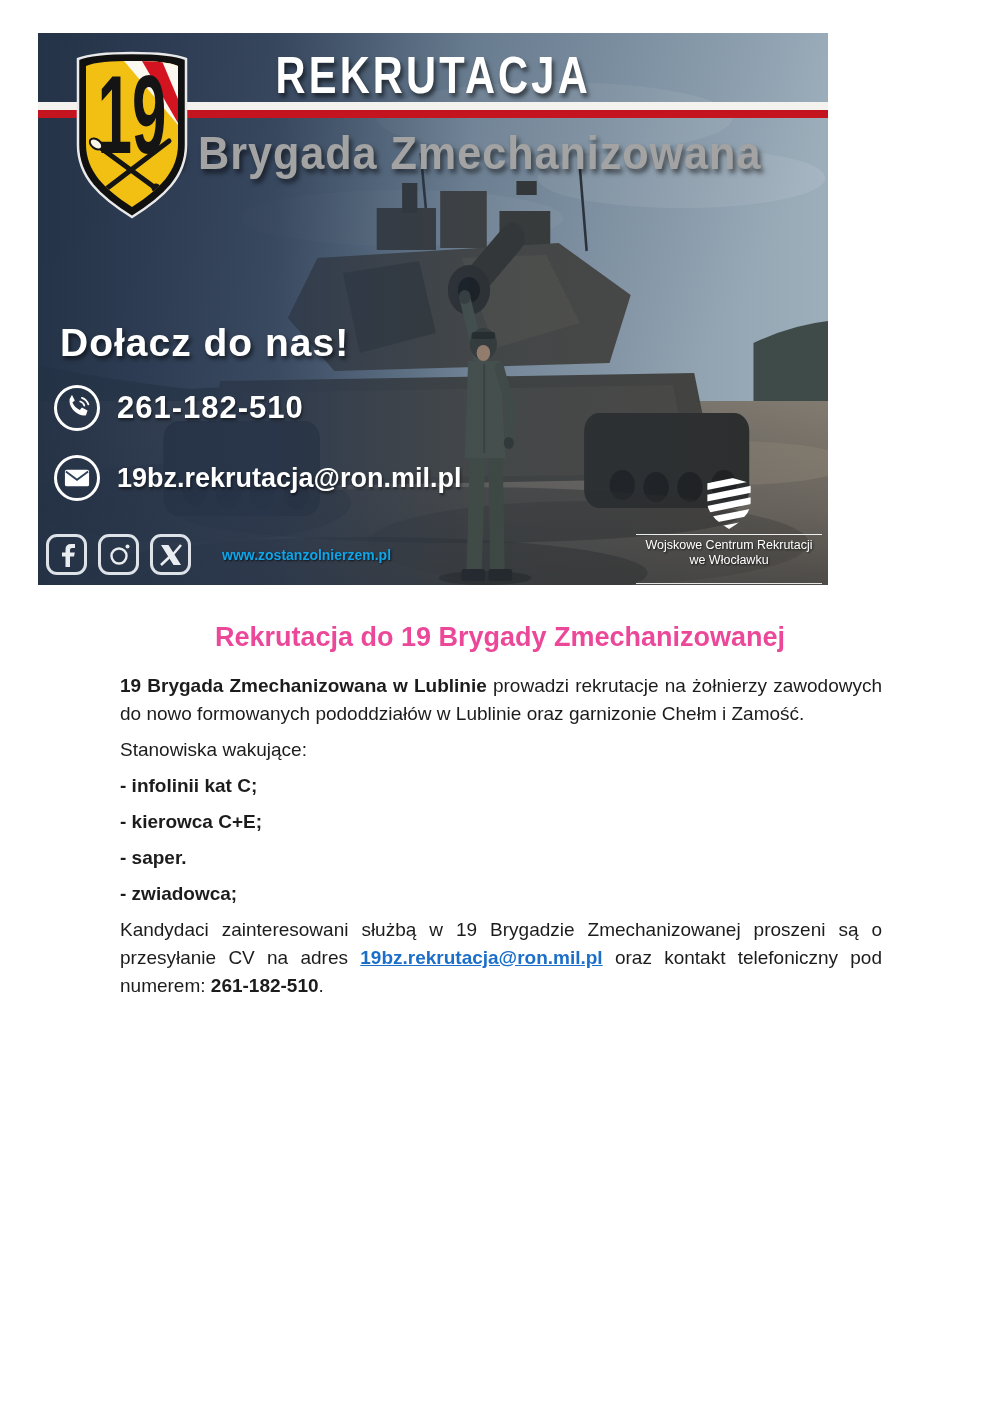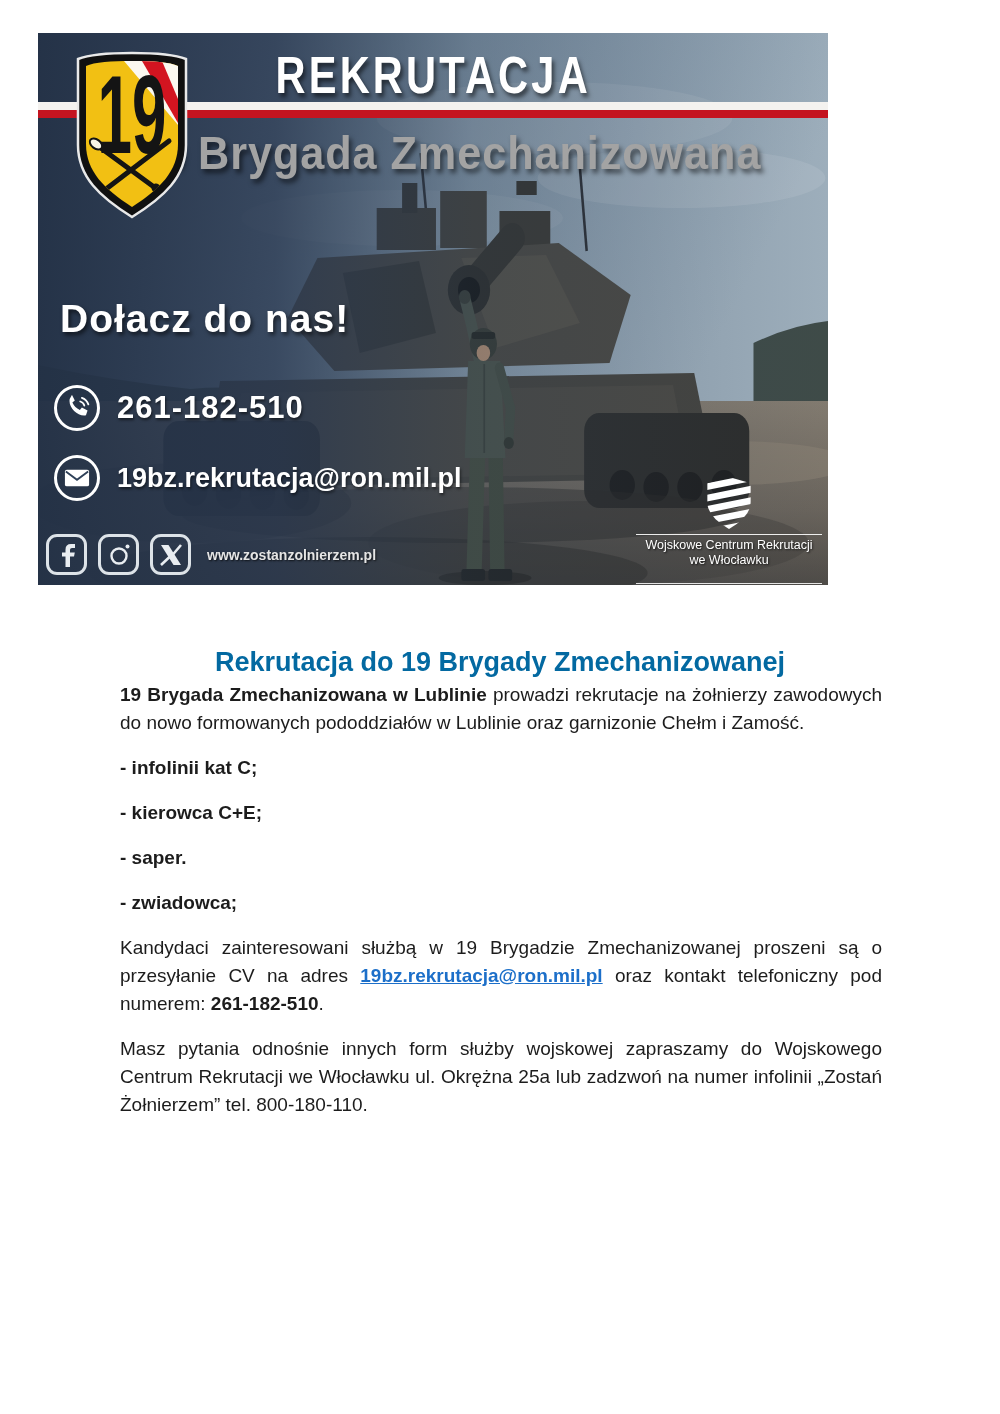--- a/index.html
+++ b/index.html
@@ -14,45 +14,45 @@
   .flag-red{height:8px;background:#c41420;}
   .btitle{position:absolute;top:12px;left:0;right:0;text-align:center;z-index:3;color:#fff;}
   .btitle .stretch{display:inline-block;transform:scaleX(.8);transform-origin:center;
         font-size:52px;font-weight:bold;letter-spacing:4px;
         text-shadow:3px 4px 5px rgba(0,0,0,.55);}
   .bsub{position:absolute;top:84px;left:70px;right:0;text-align:left;z-index:3;color:#a3a3a3;margin-top:8px;}
   .bsub .stretch{display:inline-block;transform:scaleX(.92);transform-origin:center;
         font-size:47px;font-weight:bold;letter-spacing:1px;
         text-shadow:3px 4px 5px rgba(0,0,0,.55);}
   .badge{position:absolute;left:30px;top:16px;width:128px;height:176px;z-index:4;}
-  .join{position:absolute;left:22px;top:264px;z-index:3;color:#fff;font-size:39px;font-weight:bold;
+  .join{position:absolute;left:22px;top:288px;z-index:3;color:#fff;font-size:39px;font-weight:bold;
         letter-spacing:1px;text-shadow:2px 3px 4px rgba(0,0,0,.6);}
   .crow{position:absolute;left:16px;display:flex;align-items:center;gap:17px;color:#fff;z-index:3;
         text-shadow:1px 2px 3px rgba(0,0,0,.55);}
   .crow-phone{top:352px;font-size:31px;font-weight:bold;letter-spacing:1px;}
   .crow-mail{top:422px;font-size:27px;font-weight:bold;}
   .cicon{flex:0 0 auto;width:46px;height:46px;border:3px solid #fff;border-radius:50%;
         display:flex;align-items:center;justify-content:center;box-sizing:border-box;}
   .social{position:absolute;left:8px;top:501px;display:flex;align-items:center;gap:11px;z-index:3;}
   .sq{width:41px;height:41px;border:3px solid #dde3e8;border-radius:11px;box-sizing:border-box;
         display:flex;align-items:center;justify-content:center;}
-  .site{color:#e5e5e5;font-size:14px;font-weight:bold;margin-left:5px;
+  .site{color:#0ea5e9;font-size:14px;font-weight:bold;margin-left:20px;
         text-shadow:1px 1px 2px rgba(0,0,0,.7);}
   .wcr{position:absolute;right:6px;bottom:1px;width:186px;z-index:3;text-align:center;color:#fff;
         border-bottom:1px solid rgba(255,255,255,.85);padding-bottom:15px;}
   .wcr-shield{display:block;margin:0 auto 4px;}
   .wcr-rule{border-top:1px solid rgba(255,255,255,.9);margin:0 0 3px;}
   .wcr-line{font-size:12.5px;line-height:15px;text-shadow:1px 1px 2px rgba(0,0,0,.7);}
 
   
   .doc-heading{position:absolute;top:622px;left:0;width:100%;text-align:center;
-        font-size:27px;font-weight:bold;color:#0369a1;margin-top:25px;}
+        font-size:27px;font-weight:bold;color:#ec4899;}
   .doc{position:absolute;left:120px;top:664px;width:762px;color:#1c1c1c;
         font-size:19px;line-height:28px;text-align:justify;}
-  .doc p{margin:17px 0 0;}
+  .doc p{margin:8px 0 0;}
   .b{font-weight:bold;}
   .vac{font-weight:bold;}
   .doclink{color:#1c6fc9;font-weight:bold;text-decoration:underline;cursor:pointer;}
 </style>
 </head>
 <body>
 
 <div class="page">
 
   <div class="banner">
@@ -243,24 +243,24 @@
       <div class="wcr-line">Wojskowe Centrum Rekrutacji</div>
       <div class="wcr-line">we Włocławku</div>
     </div>
   </div>
 
   <div class="doc-heading">Rekrutacja do 19 Brygady Zmechanizowanej</div>
 
   <div class="doc">
     <p><span class="b">19 Brygada Zmechanizowana w Lublinie</span><span> prowadzi rekrutacje na żołnierzy zawodowych do nowo formowanych pododdziałów w Lublinie oraz garnizonie Chełm i Zamość.</span></p>
 
+    <p>Stanowiska wakujące:</p>
 
     <p class="vac">- infolinii kat C;</p>
     <p class="vac">- kierowca C+E;</p>
     <p class="vac">- saper.</p>
     <p class="vac">- zwiadowca;</p>
 
     <p><span>Kandydaci zainteresowani służbą w 19 Brygadzie Zmechanizowanej proszeni są o przesyłanie CV na adres </span><a class="doclink">19bz.rekrutacja@ron.mil.pl</a><span> oraz kontakt telefoniczny pod numerem: </span><span class="b">261-182-510</span><span>.</span></p>
 
-    <p>Masz pytania odnośnie innych form służby wojskowej zapraszamy do Wojskowego Centrum Rekrutacji we Włocławku ul. Okrężna 25a lub zadzwoń na numer infolinii „Zostań Żołnierzem” tel. 800-180-110.</p>
   </div>
 
 </div>
 
 </body></html>

